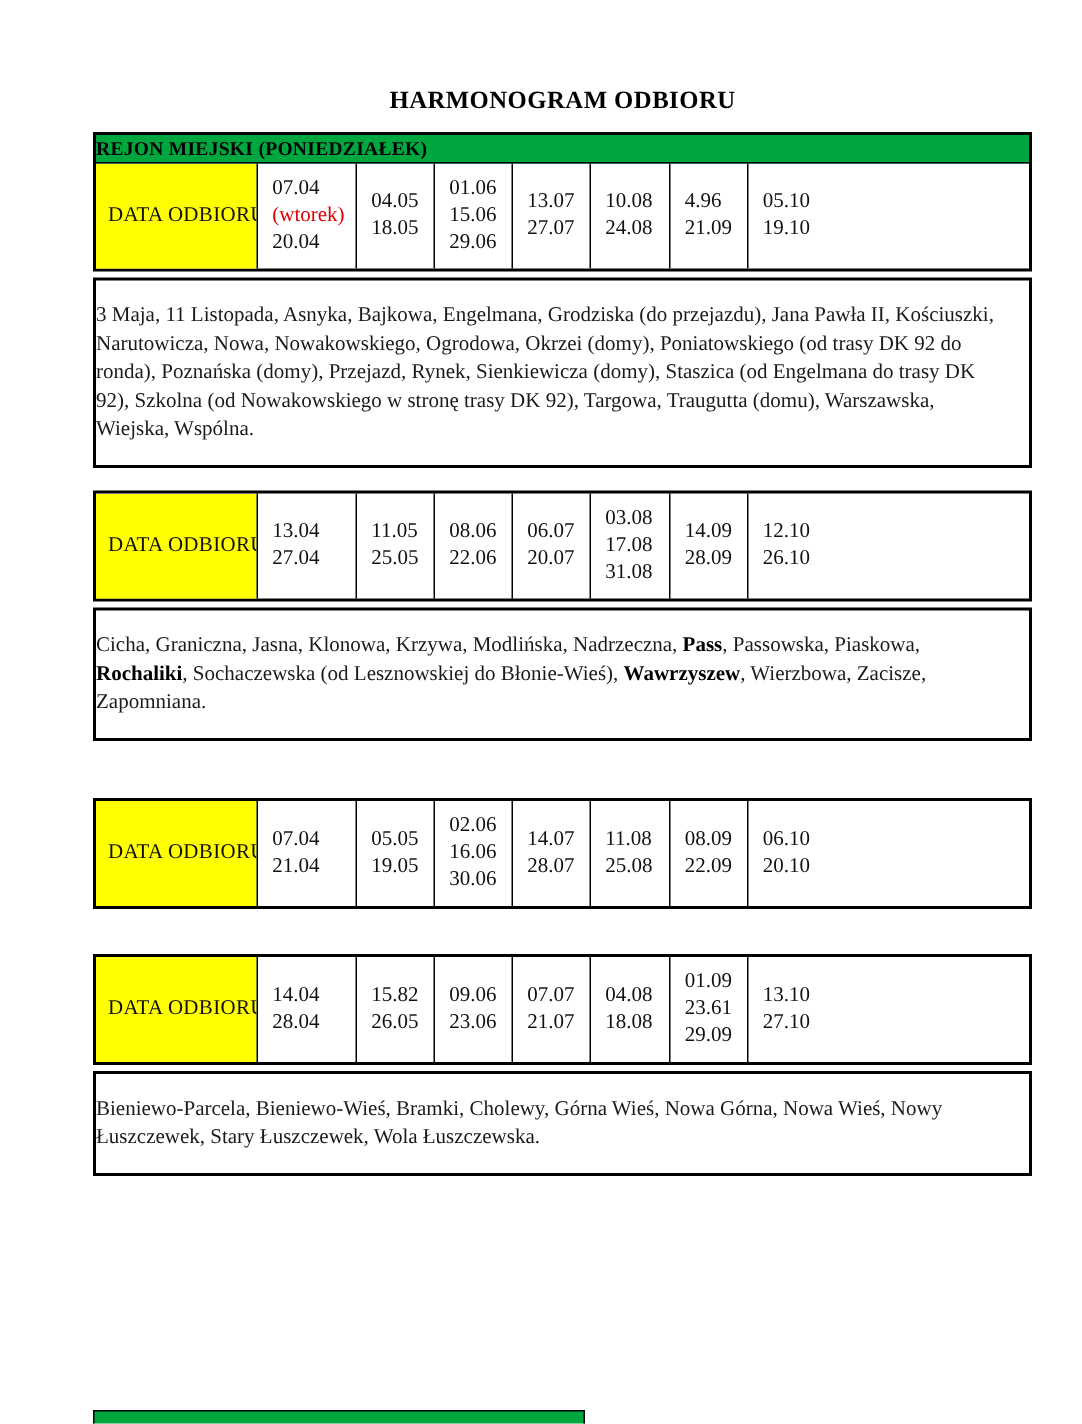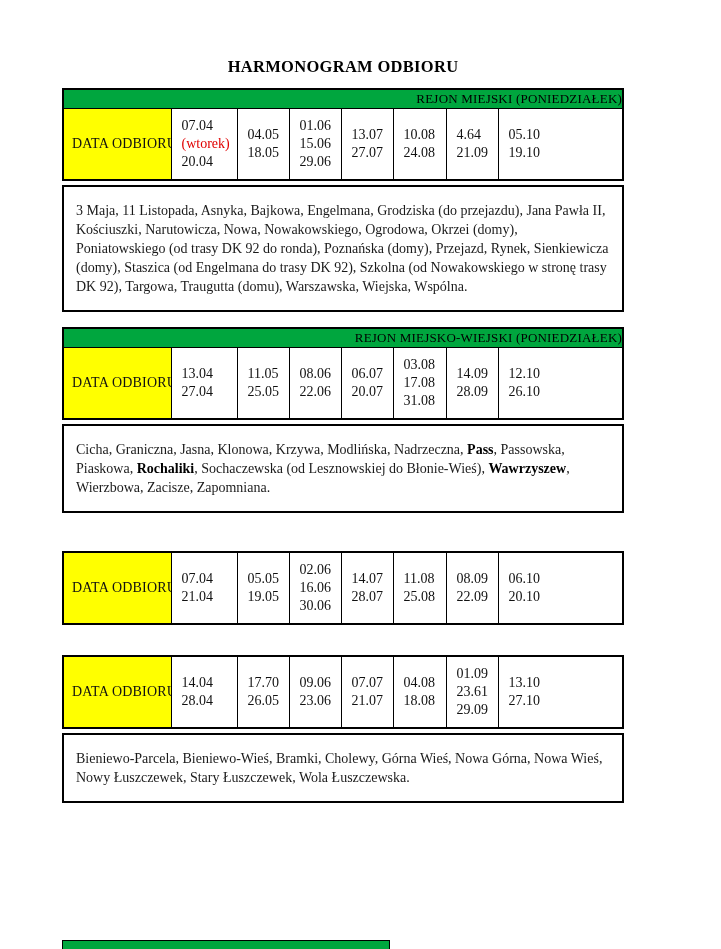--- a/index.html
+++ b/index.html
@@ -7,57 +7,57 @@
     --yellow:#ffff00;
     --red:#e00000;
     --ink:#111111;
   }
   html,body{margin:0;padding:0;}
   body{
     width:721px;height:949px;position:relative;overflow:hidden;
     background:#ffffff;color:var(--ink);
     font-family:"Liberation Serif","DejaVu Serif",serif;
   }
-  .page{position:absolute;left:62px;top:0;width:562px;}
+  .page{position:absolute;left:62px;top:0;width:626px;}
   h1.title{
     margin:57px 0 0 0;text-align:center;
     font-size:16.5px;font-weight:bold;letter-spacing:.3px;color:#000;
   }
   section.tbl{margin-top:11px;}
   section.tbl.t2{margin-top:15px;}
   section.tbl.t3{margin-top:38px;}
   section.tbl.t4{margin-top:30px;}
   .grid{border:2px solid #000;}
   .region-head{
     background:var(--green);
-    height:18px;line-height:18px;text-align:right;
+    height:18px;line-height:18px;text-align:left;
     font-size:13px;color:#000;letter-spacing:.2px;
     border-bottom:1.4px solid #000;
-    overflow:hidden;white-space:nowrap;
+    overflow:hidden;white-space:nowrap;font-weight:bold;
   }
   table.dates{border-collapse:collapse;table-layout:fixed;width:100%;}
   table.dates td{
     border:1.4px solid #000;vertical-align:middle;
     font-size:14px;line-height:18px;
   }
   table.dates td:first-child{border-left:none;}
   table.dates td:last-child{border-right:none;margin-top:46px;}
   table.dates tr td{border-top:none;border-bottom:none;}
   td.ylabel{
     background:var(--yellow);
     font-size:13px;letter-spacing:.2px;
     padding:4px 2px 4px 8px;
     white-space:nowrap;overflow:hidden;
   }
   td.dcell{padding:4px 2px 4px 10px;height:62px;}
   .dline{white-space:nowrap;}
   .dline.red{color:var(--red);}
   .streets{
     margin-top:4px;border:2px solid #000;
-    padding:14px 12px 14px 12px;
+    padding:14px 12px 14px 0;
     font-size:14px;line-height:19px;color:#1a1a1a;
     min-height:38px;
   }
   .streets .b{font-weight:bold;color:#000;}
   .cutoff-bar{
     position:absolute;left:62px;top:940px;width:328px;height:9px;
     background:var(--green);
     border:1.5px solid #000;border-bottom:none;
     box-sizing:border-box;
   }
@@ -106,37 +106,36 @@
               </td>
           <td class="dcell">
                 <div class="dline">13.07</div>
                 <div class="dline">27.07</div>
               </td>
           <td class="dcell">
                 <div class="dline">10.08</div>
                 <div class="dline">24.08</div>
               </td>
           <td class="dcell">
-                <div class="dline">4.64</div>
+                <div class="dline">4.96</div>
                 <div class="dline">21.09</div>
               </td>
           <td class="dcell">
                 <div class="dline">05.10</div>
                 <div class="dline">19.10</div>
               </td>
         </tr>
       </tbody>
         </table>
     </div>
     <div class="streets"><span>3 Maja, 11 Listopada, Asnyka, Bajkowa, Engelmana, Grodziska (do przejazdu), Jana Pawła II, Kościuszki, Narutowicza, Nowa, Nowakowskiego, Ogrodowa, Okrzei (domy), Poniatowskiego (od trasy DK 92 do ronda), Poznańska (domy), Przejazd, Rynek, Sienkiewicza (domy), Staszica (od Engelmana do trasy DK 92), Szkolna (od Nowakowskiego w stronę trasy DK 92), Targowa, Traugutta (domu), Warszawska, Wiejska, Wspólna.</span></div>
   </section>
 
   <section class="tbl t2">
     <div class="grid">
-      <div class="region-head">REJON MIEJSKO-WIEJSKI (PONIEDZIAŁEK)</div>
       <table class="dates">
         <colgroup>
             <col class="c0">
             <col class="c1">
             <col class="c2">
             <col class="c3">
             <col class="c4">
             <col class="c5">
             <col class="c6">
             <col class="c7">
@@ -245,21 +244,21 @@
             <col class="c7">
           </colgroup>
         <tbody>
             <tr>
           <td class="ylabel">DATA ODBIORU</td>
           <td class="dcell">
                 <div class="dline">14.04</div>
                 <div class="dline">28.04</div>
               </td>
           <td class="dcell">
-                <div class="dline">17.70</div>
+                <div class="dline">15.82</div>
                 <div class="dline">26.05</div>
               </td>
           <td class="dcell">
                 <div class="dline">09.06</div>
                 <div class="dline">23.06</div>
               </td>
           <td class="dcell">
                 <div class="dline">07.07</div>
                 <div class="dline">21.07</div>
               </td>

